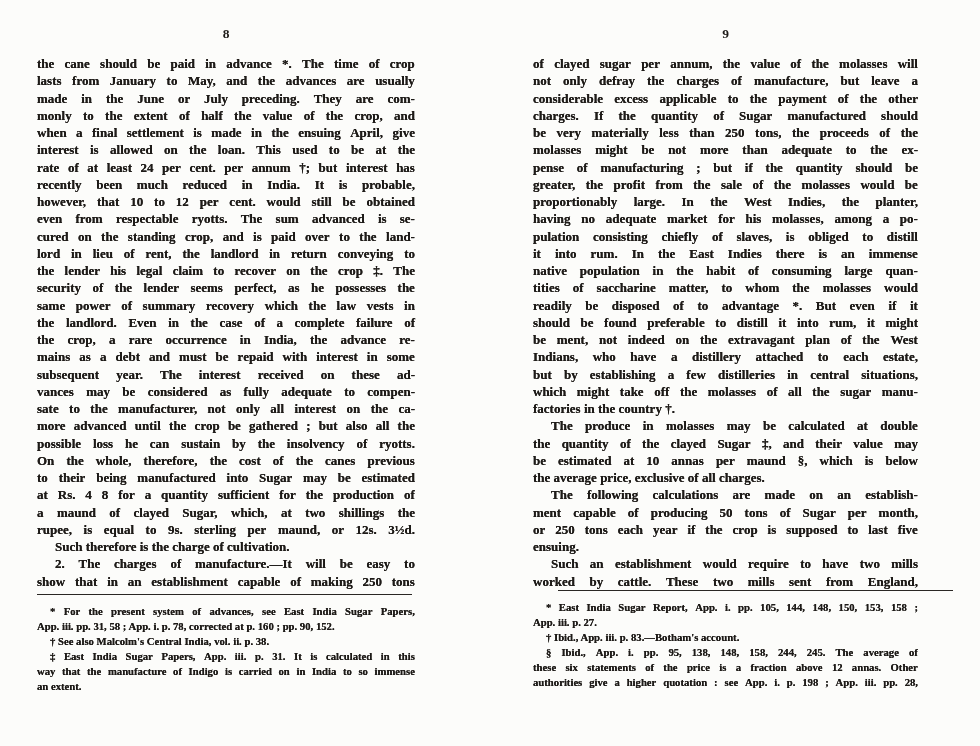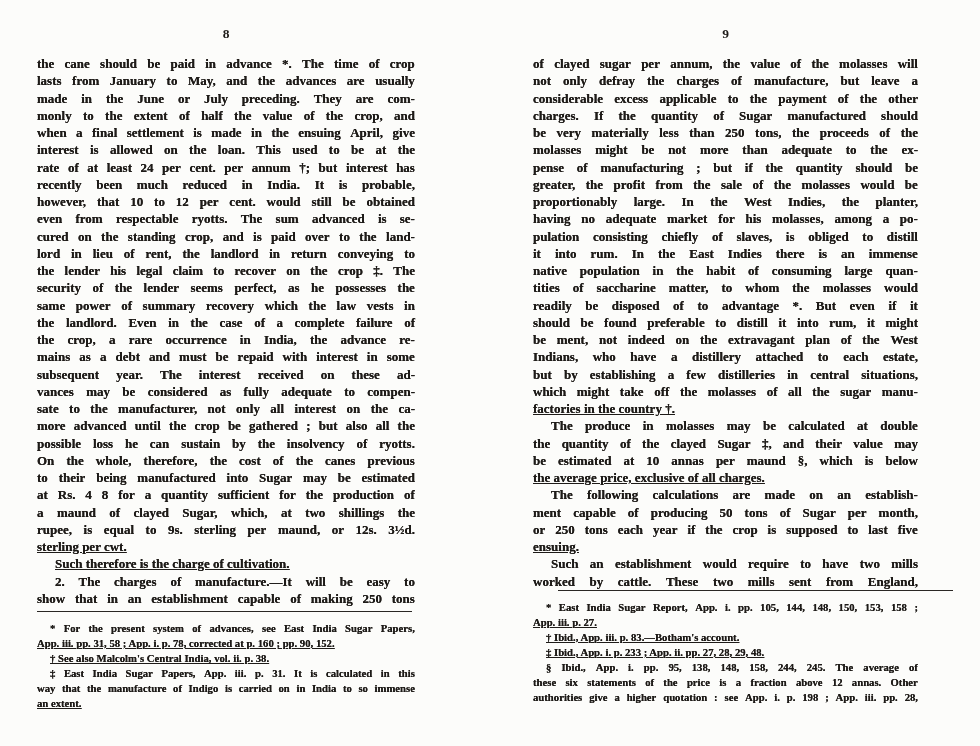--- a/index.html
+++ b/index.html
@@ -27,21 +27,21 @@
     display: flex;
     justify-content: space-between;
     align-items: baseline;
     height: 17.25px;
     line-height: 17.25px;
     font-size: 13px;
     white-space: pre;
     text-shadow: 0 0 0.3px currentColor;
   }
   .line span { flex: 0 0 auto; }
-  .line.last { display: block; text-decoration: underline; }
+  .line.last { display: block; }
   .line.indent { padding-left: 18px; }
   .rule {
     border: 0;
     border-top: 1.4px solid #2a2724;
     height: 0;
   }
   .page-left .rule { margin-top: 4px; width: 375px; }
   .page-right .rule { margin-top: 0px; margin-left: 25px; width: 395px; }
   .footnotes { margin-top: 9px; }
   .footnotes .line {
@@ -80,21 +80,20 @@
         <div class="line"><span>subsequent</span><span>year.</span><span>The</span><span>interest</span><span>received</span><span>on</span><span>these</span><span>ad-</span></div>
         <div class="line"><span>vances</span><span>may</span><span>be</span><span>considered</span><span>as</span><span>fully</span><span>adequate</span><span>to</span><span>compen-</span></div>
         <div class="line"><span>sate</span><span>to</span><span>the</span><span>manufacturer,</span><span>not</span><span>only</span><span>all</span><span>interest</span><span>on</span><span>the</span><span>ca-</span></div>
         <div class="line"><span>more</span><span>advanced</span><span>until</span><span>the</span><span>crop</span><span>be</span><span>gathered</span><span>;</span><span>but</span><span>also</span><span>all</span><span>the</span></div>
         <div class="line"><span>possible</span><span>loss</span><span>he</span><span>can</span><span>sustain</span><span>by</span><span>the</span><span>insolvency</span><span>of</span><span>ryotts.</span></div>
         <div class="line"><span>On</span><span>the</span><span>whole,</span><span>therefore,</span><span>the</span><span>cost</span><span>of</span><span>the</span><span>canes</span><span>previous</span></div>
         <div class="line"><span>to</span><span>their</span><span>being</span><span>manufactured</span><span>into</span><span>Sugar</span><span>may</span><span>be</span><span>estimated</span></div>
         <div class="line"><span>at</span><span>Rs.</span><span>4</span><span>8</span><span>for</span><span>a</span><span>quantity</span><span>sufficient</span><span>for</span><span>the</span><span>production</span><span>of</span></div>
         <div class="line"><span>a</span><span>maund</span><span>of</span><span>clayed</span><span>Sugar,</span><span>which,</span><span>at</span><span>two</span><span>shillings</span><span>the</span></div>
         <div class="line"><span>rupee,</span><span>is</span><span>equal</span><span>to</span><span>9s.</span><span>sterling</span><span>per</span><span>maund,</span><span>or</span><span>12s.</span><span>3½d.</span></div>
-        <div class="line last">sterling per cwt.</div>
         <div class="line last indent">Such therefore is the charge of cultivation.</div>
         <div class="line indent"><span>2.</span><span>The</span><span>charges</span><span>of</span><span>manufacture.—It</span><span>will</span><span>be</span><span>easy</span><span>to</span></div>
         <div class="line"><span>show</span><span>that</span><span>in</span><span>an</span><span>establishment</span><span>capable</span><span>of</span><span>making</span><span>250</span><span>tons</span></div>
       </div>
     <div class="rule"></div>
     <div class="footnotes">
         <div class="line indent"><span>*</span><span>For</span><span>the</span><span>present</span><span>system</span><span>of</span><span>advances,</span><span>see</span><span>East</span><span>India</span><span>Sugar</span><span>Papers,</span></div>
         <div class="line last">App. iii. pp. 31, 58 ; App. i. p. 78, corrected at p. 160 ; pp. 90, 152.</div>
         <div class="line last indent">† See also Malcolm's Central India, vol. ii. p. 38.</div>
         <div class="line indent"><span>‡</span><span>East</span><span>India</span><span>Sugar</span><span>Papers,</span><span>App.</span><span>iii.</span><span>p.</span><span>31.</span><span>It</span><span>is</span><span>calculated</span><span>in</span><span>this</span></div>
@@ -136,20 +135,19 @@
         <div class="line"><span>or</span><span>250</span><span>tons</span><span>each</span><span>year</span><span>if</span><span>the</span><span>crop</span><span>is</span><span>supposed</span><span>to</span><span>last</span><span>five</span></div>
         <div class="line last">ensuing.</div>
         <div class="line indent"><span>Such</span><span>an</span><span>establishment</span><span>would</span><span>require</span><span>to</span><span>have</span><span>two</span><span>mills</span></div>
         <div class="line"><span>worked</span><span>by</span><span>cattle.</span><span>These</span><span>two</span><span>mills</span><span>sent</span><span>from</span><span>England,</span></div>
       </div>
     <div class="rule"></div>
     <div class="footnotes">
         <div class="line indent"><span>*</span><span>East</span><span>India</span><span>Sugar</span><span>Report,</span><span>App.</span><span>i.</span><span>pp.</span><span>105,</span><span>144,</span><span>148,</span><span>150,</span><span>153,</span><span>158</span><span>;</span></div>
         <div class="line last">App. iii. p. 27.</div>
         <div class="line last indent">† Ibid., App. iii. p. 83.—Botham's account.</div>
-        <div class="line last indent">‡ Ibid., App. i. p. 233 ; App. ii. pp. 27, 28, 29, 48.</div>
         <div class="line indent"><span>§</span><span>Ibid.,</span><span>App.</span><span>i.</span><span>pp.</span><span>95,</span><span>138,</span><span>148,</span><span>158,</span><span>244,</span><span>245.</span><span>The</span><span>average</span><span>of</span></div>
         <div class="line"><span>these</span><span>six</span><span>statements</span><span>of</span><span>the</span><span>price</span><span>is</span><span>a</span><span>fraction</span><span>above</span><span>12</span><span>annas.</span><span>Other</span></div>
         <div class="line"><span>authorities</span><span>give</span><span>a</span><span>higher</span><span>quotation</span><span>:</span><span>see</span><span>App.</span><span>i.</span><span>p.</span><span>198</span><span>;</span><span>App.</span><span>iii.</span><span>pp.</span><span>28,</span></div>
       </div>
   </section>
 
 </div>
 
 </body></html>

